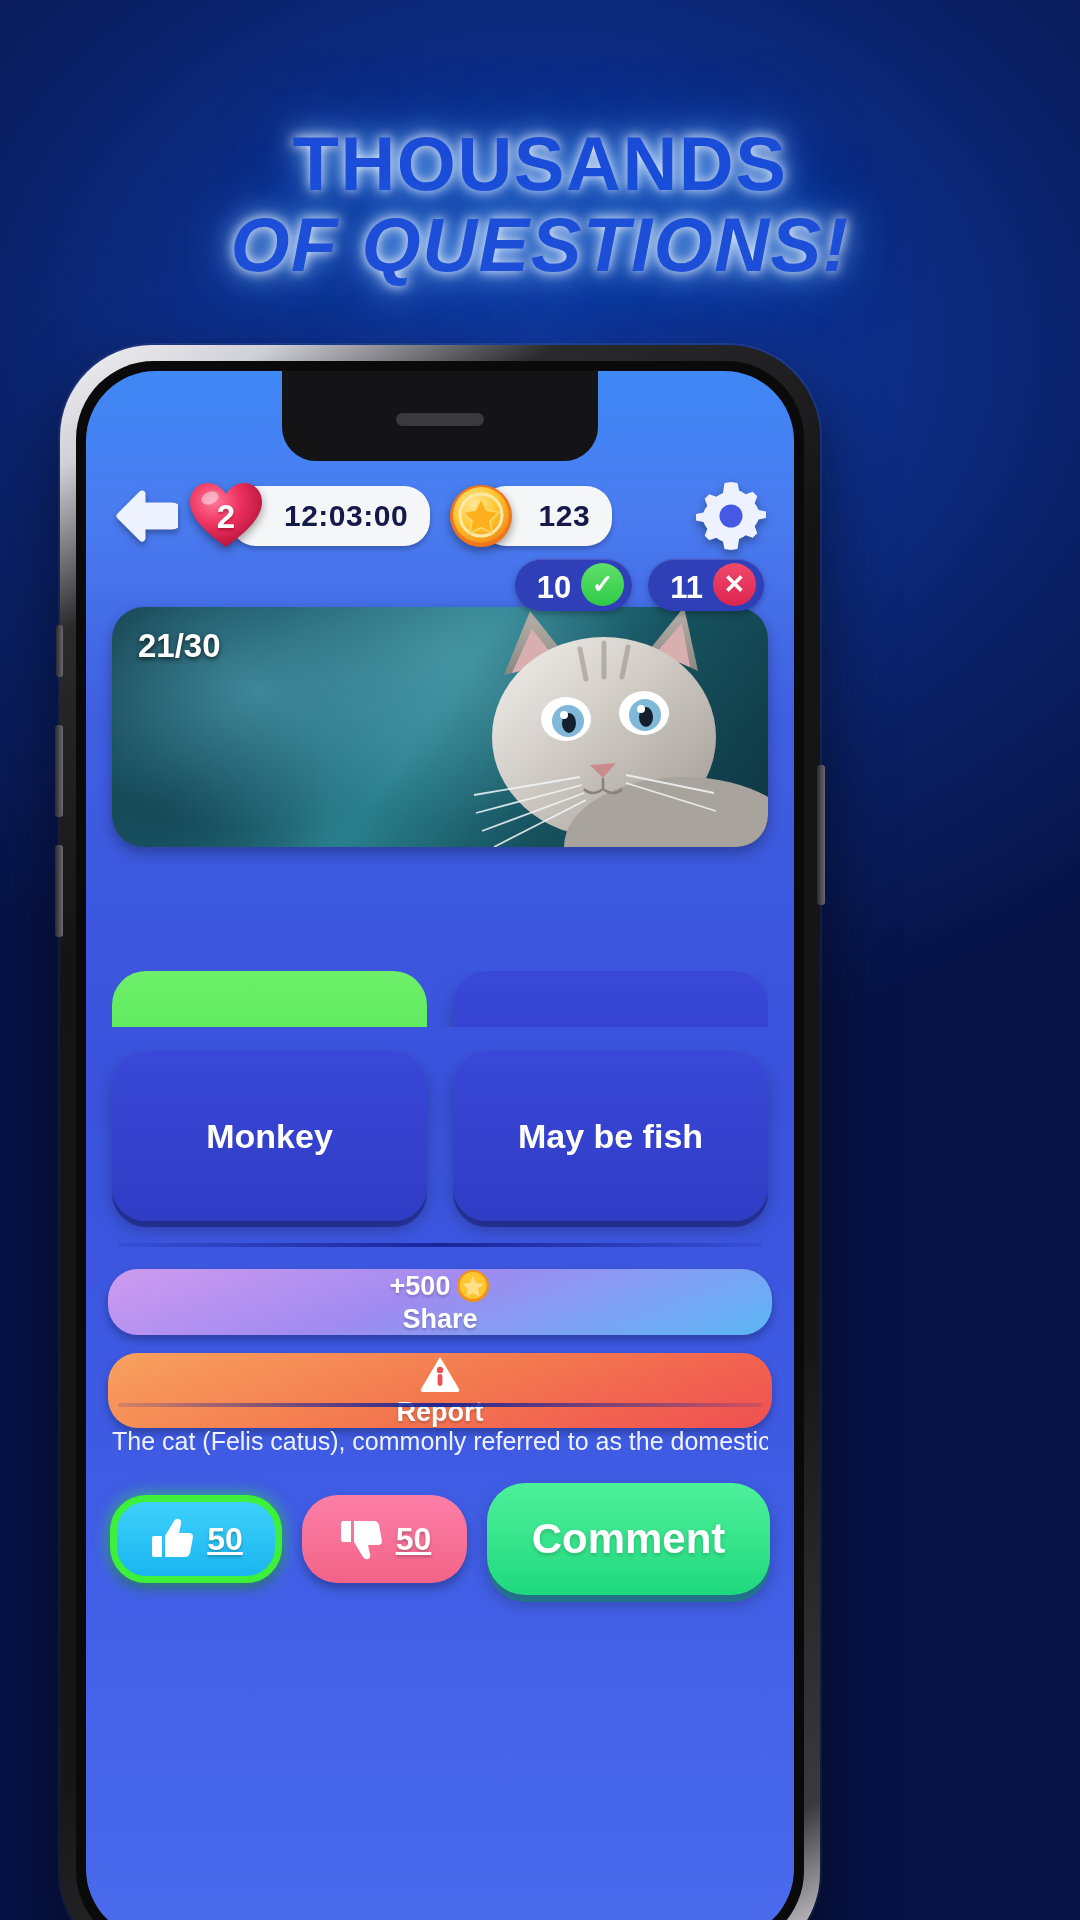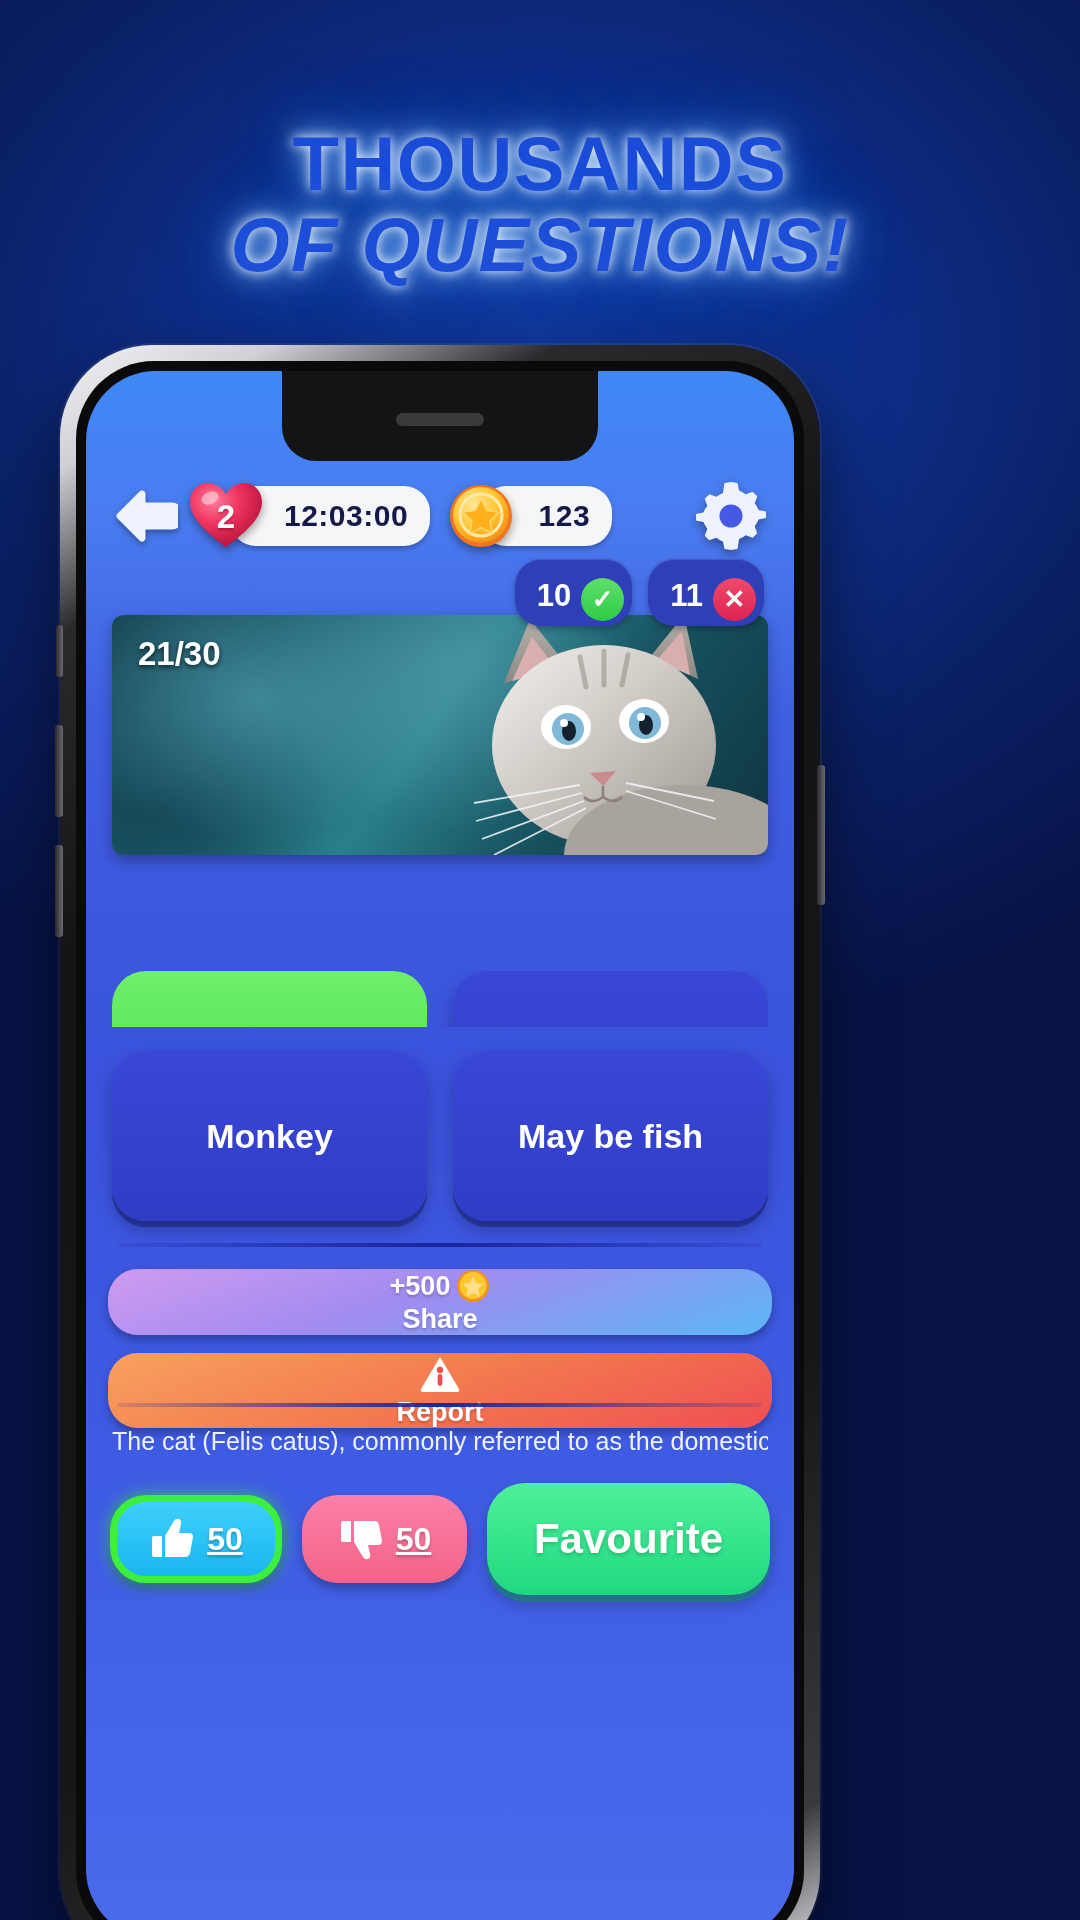--- a/index.html
+++ b/index.html
@@ -111,37 +111,37 @@
   .coin svg{ width:100%; height:100%; display:block; }
 
   .gear{ margin-left:auto; width:74px; height:74px; filter:drop-shadow(0 4px 5px rgba(0,0,0,.35)); }
   .gear svg{ width:100%; height:100%; display:block; }
 
   
   .scores{
     position:absolute; top:188px; right:30px; display:flex; gap:16px; z-index:20;
   }
   .score-pill{
-    display:flex; align-items:flex-start; gap:10px;
-    background:#2f3fb8; border-radius:26px; padding:19px 8px 5px 22px;
+    display:flex; align-items:flex-end; gap:10px;
+    background:#2f3fb8; border-radius:26px; padding:4px 8px 5px 22px;
     box-shadow:0 3px 6px rgba(0,0,0,.28), inset 0 1px 0 rgba(255,255,255,.14);
   }
   .score-pill .n{ font-size:31px; font-weight:700; color:#fff; }
   .ic-round{
     width:43px; height:43px; border-radius:50%;
     display:flex; align-items:center; justify-content:center;
     font-size:26px; font-weight:900; color:#fff;
   }
   .ic-ok{ background:linear-gradient(180deg,#5fe06b,#2fcb46); }
   .ic-no{ background:linear-gradient(180deg,#f0496b,#dd2450); }
 
   
   .qimg{
-    position:absolute; top:244px; left:26px; right:26px; height:240px;
-    border-radius:12px; overflow:hidden; z-index:15;
+    position:absolute; top:236px; left:26px; right:26px; height:240px;
+    border-radius:32px; overflow:hidden; z-index:15;
     box-shadow:0 6px 14px rgba(0,0,0,.3);
     background:linear-gradient(125deg,#14404e 0%, #1d5f6e 28%, #2a7f8c 48%, #17525f 70%, #0e3440 100%);
   }
   .qimg .blurbg{
     position:absolute; inset:0;
     background:
       radial-gradient(ellipse 300px 200px at 22% 35%, rgba(90,170,190,.55), transparent 70%),
       radial-gradient(ellipse 240px 180px at 8% 80%, rgba(20,70,85,.9), transparent 70%),
       radial-gradient(ellipse 260px 240px at 52% 20%, rgba(120,190,205,.35), transparent 70%);
   }
@@ -437,18 +437,18 @@
         </div>
 
         <div class="vote dislike">
           <svg class="ic" viewBox="0 0 46 46">
             <path d="M5 5 H13 V26 H5 Q3 26 3 24 V7 Q3 5 5 5 Z" fill="#fff"></path>
             <path d="M16 26 L25 41 Q27 44 30 43 Q33 42 32 38 L30 29 H40 Q44 29 44 25 L41 9 Q40 5 36 5 H16 Z" fill="#fff"></path>
           </svg>
           <span>50</span>
         </div>
 
-        <div class="continue">Favourite</div>
+        <div class="continue">Comment</div>
       </div>
 
     </div>
   </div>
 </div>
 
 </body></html>

